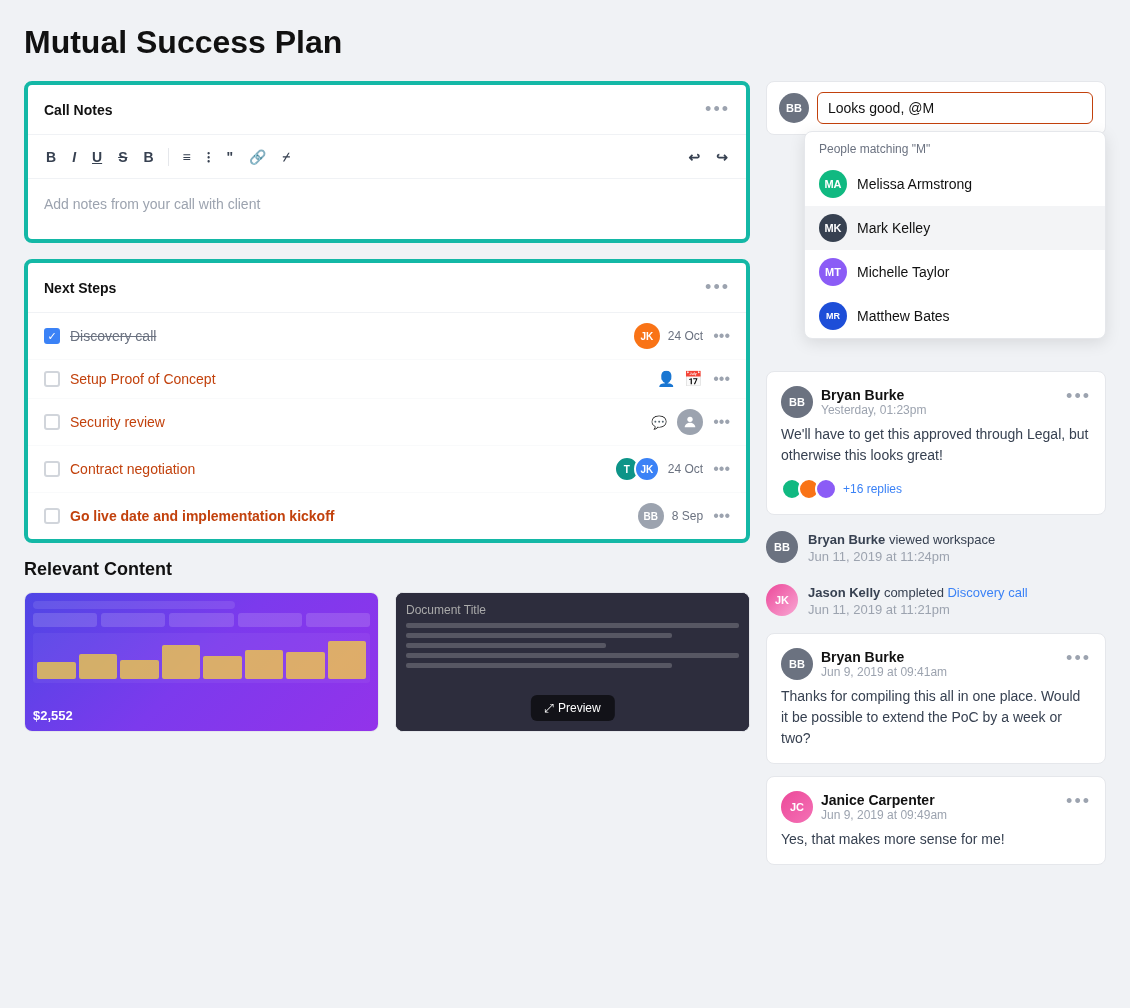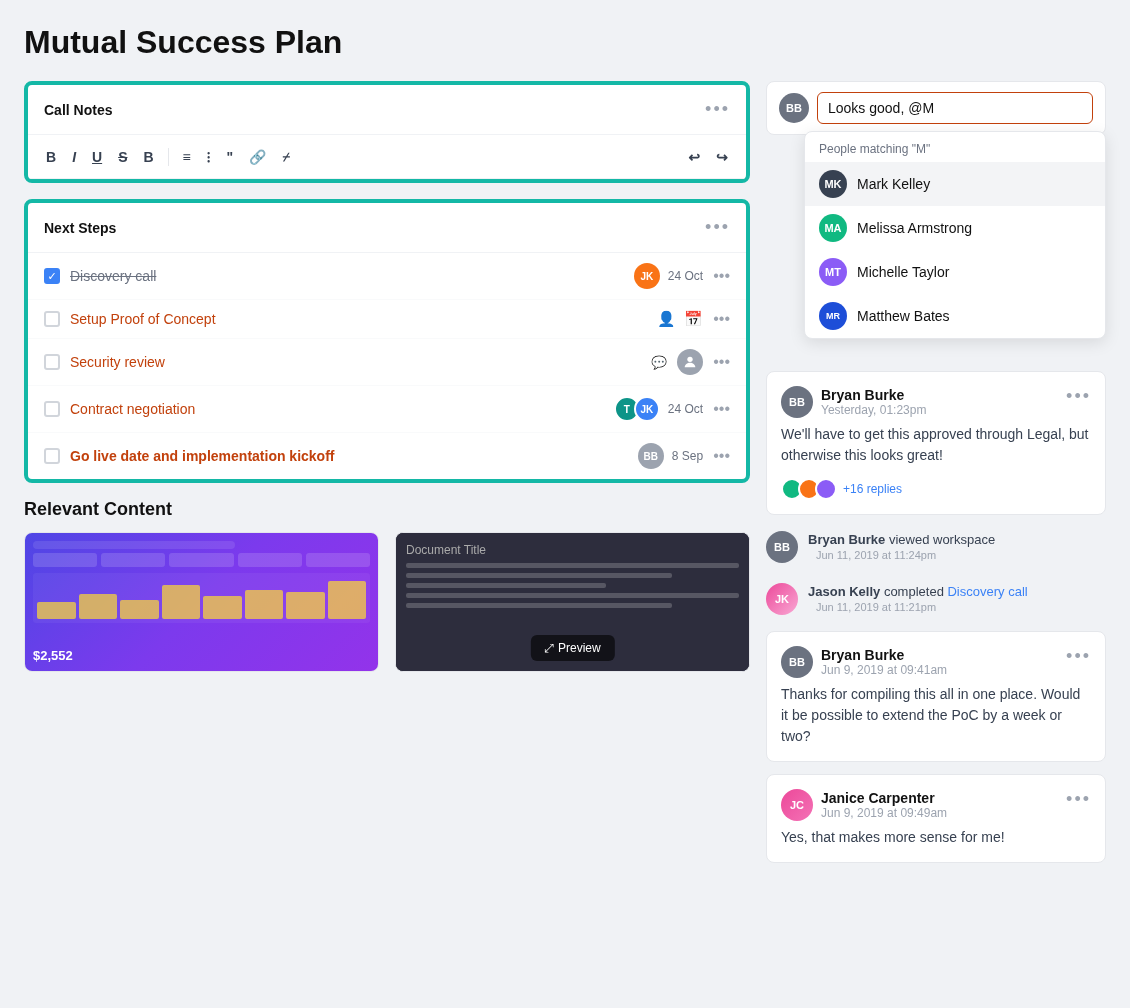--- a/index.html
+++ b/index.html
@@ -471,23 +471,22 @@
       color: white;
       font-size: 11px;
       font-weight: 700;
     }
     .log-text {
       font-size: 13px;
       color: #374151;
       line-height: 1.4;
     }
     .log-time {
-      font-size: 11px;
+      font-size: 13px;
       color: #9ca3af;
-      margin-left: 8px;
     }
     .log-link {
       color: #3b82f6;
       font-weight: 500;
     }
   </style>
 </head>
 <body>
 
 <h1 class="page-title">Mutual Success Plan</h1>
@@ -509,20 +508,23 @@
         <button class="toolbar-btn" style="font-weight:900;">B</button>
         <div class="toolbar-sep"></div>
         <button class="toolbar-btn">≡</button>
         <button class="toolbar-btn">⁝</button>
         <button class="toolbar-btn">"</button>
         <button class="toolbar-btn">🔗</button>
         <button class="toolbar-btn" style="font-size:12px;">⌿</button>
         <div style="flex:1"></div>
         <button class="toolbar-btn">↩</button>
         <button class="toolbar-btn">↪</button>
+      </div>
+      <div class="editor-body">
+        <span class="editor-placeholder">Add notes from your call with client</span>
       </div>
     </div>
 
     <div class="card">
       <div class="card-header">
         <span class="card-title">Next Steps</span>
         <span class="more-icon">•••</span>
       </div>
       <div class="task-list">
 
@@ -639,28 +641,28 @@
 
     <div class="comment-input-area">
       <div class="comment-input-row">
         <div class="user-avatar">BB</div>
         <input class="comment-input" type="text" value="Looks good, @M" style="">
       </div>
 
       <div class="people-matching-dropdown">
         <div class="dropdown-label">People matching "M"</div>
 
+        <div class="dropdown-item">
+          <div class="dropdown-avatar av-green">MA</div>
+          <span>Melissa Armstrong</span>
+        </div>
+
         <div class="dropdown-item active">
           <div class="dropdown-avatar av-dark">MK</div>
           <span>Mark Kelley</span>
-        </div>
-
-        <div class="dropdown-item">
-          <div class="dropdown-avatar av-green">MA</div>
-          <span>Melissa Armstrong</span>
         </div>
 
         <div class="dropdown-item">
           <div class="dropdown-avatar av-purple">MT</div>
           <span>Michelle Taylor</span>
         </div>
 
         <div class="dropdown-item">
           <div class="dropdown-avatar av-blue-dark" style="font-size:9px;">MR</div>
           <span>Matthew Bates</span>

